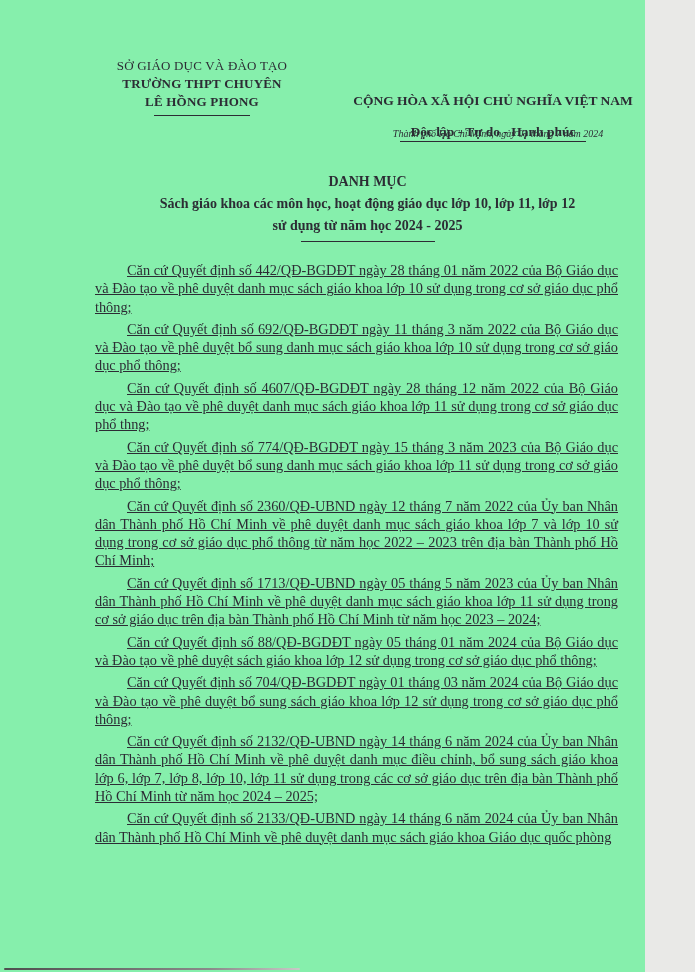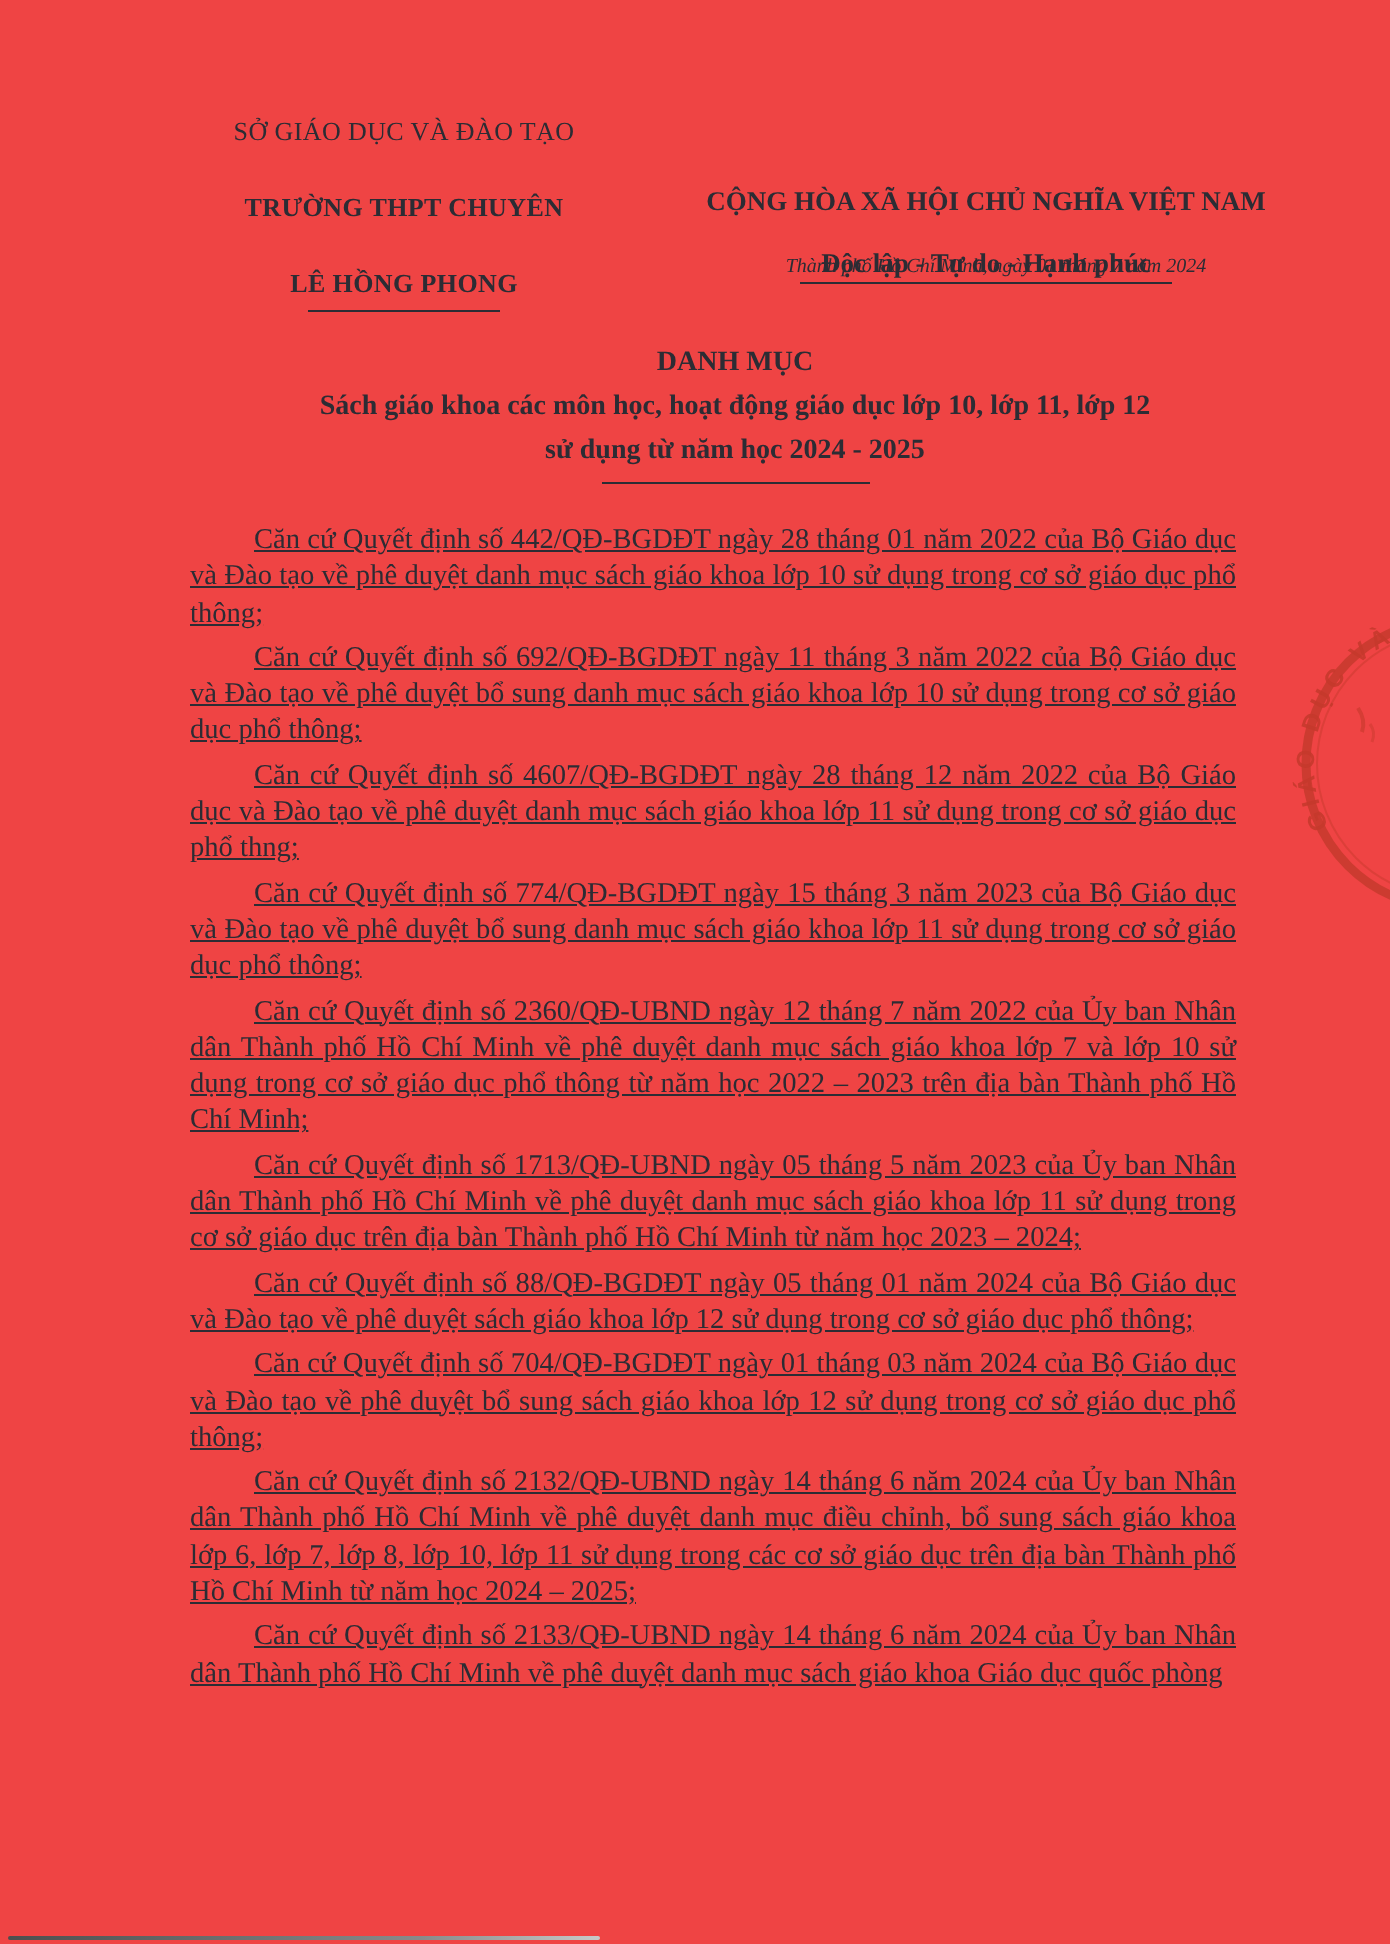--- a/index.html
+++ b/index.html
@@ -3,32 +3,32 @@
 <meta charset="utf-8">
 <style>
   html, body { margin: 0; padding: 0; }
   body {
     width: 695px; height: 972px;
     background: #e9e9e7;
     font-family: "Liberation Serif", serif;
   }
   .page {
     position: relative;
-    width: 695px; height: 972px;
-    background: #ef4444;
+    width: 645px; height: 972px;
+    background: #86efac;
     color: #2c2c34;
     overflow: hidden;
   }
   
   .org-block {
     position: absolute; top: 57px; left: 88px; width: 228px;
     text-align: center; font-size: 13px; line-height: 18px;
     letter-spacing: 0.2px;
   }
-  .org-line-bold { font-weight: bold; margin-top: 20px; }
+  .org-line-bold { font-weight: bold; }
   .org-underline {
     width: 96px; height: 0;
     border-bottom: 1.6px solid #2c2c34;
     margin: 4px auto 0 auto;
   }
   .national-block {
     position: absolute; top: 60px; left: 328px; width: 330px;
     text-align: center;
   }
   .national-title { font-weight: bold; font-size: 13.5px; line-height: 18px; margin-top: 32px; }

